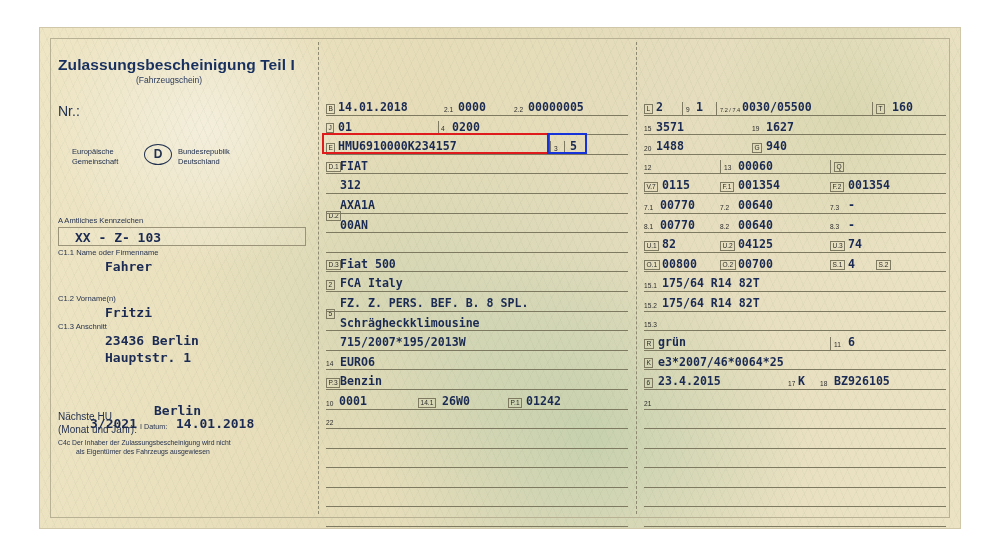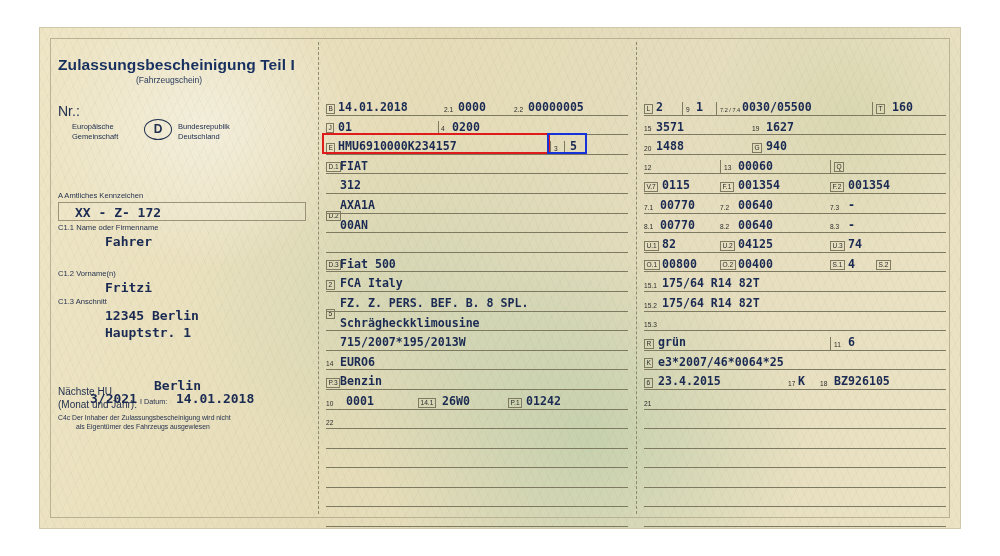--- a/index.html
+++ b/index.html
@@ -80,21 +80,21 @@
     color: #2a3a5c;
     margin-top: 1px;
     padding-right: 30px;
   }
   .nr {
     margin-top: 18px;
     font-size: 14px;
     color: #22314f;
   }
   .euwrap {
-    margin-top: 0;
+    margin-top: 25px;
     position: relative;
     height: 34px;
     font-size: 7.5px;
     color: #22314f;
     line-height: 1.3;
   }
   .eu-left { position: absolute; left: 14px; top: 3px; width: 66px; }
   .eu-right { position: absolute; left: 120px; top: 3px; width: 74px; }
   .dcircle {
     position: absolute;
@@ -219,32 +219,32 @@
     <div class="euwrap">
       <div class="eu-left">Europäische Gemeinschaft</div>
       <div class="dcircle">D</div>
       <div class="eu-right">Bundesrepublik Deutschland</div>
     </div>
 
     <div class="spacer-20"></div>
     <div class="spacer-20"></div>
 
     <div class="lbl">A Amtliches Kennzeichen</div>
-    <div class="boxfield">XX - Z- 172</div>
+    <div class="boxfield">XX - Z- 103</div>
 
     <div class="lbl">C1.1 Name oder Firmenname</div>
     <div class="mono val-lg">Fahrer</div>
 
     <div class="spacer-20"></div>
 
     <div class="lbl">C1.2 Vorname(n)</div>
     <div class="mono val-lg">Fritzi</div>
 
     <div class="lbl">C1.3 Anschnitt</div>
-    <div class="mono val-lg">12345 Berlin</div>
+    <div class="mono val-lg">23436 Berlin</div>
     <div class="mono val-lg">Hauptstr. 1</div>
 
     <div class="spacer-20"></div>
     <div class="spacer-20"></div>
 
     <div class="hu-row">
       <div class="hu-left">
         <span>Nächste HU</span><br>
         <span>(Monat und Jahr):</span>
       </div>
@@ -353,21 +353,21 @@
     </div>
 
     <div class="row">
       <span class="code boxed" style="left:0">P.3</span>
       <span class="val" style="left:14px">Benzin</span>
       <span class="uline"></span>
     </div>
 
     <div class="row">
       <span class="code" style="left:0">10</span>
-      <span class="val" style="left:20px">0001</span>
+      <span class="val" style="left:13px">0001</span>
       <span class="code boxed" style="left:92px">14.1</span>
       <span class="val" style="left:116px">26W0</span>
       <span class="code boxed" style="left:182px">P.1</span>
       <span class="val" style="left:200px">01242</span>
       <span class="uline"></span>
     </div>
 
     <div class="row">
       <span class="code" style="left:0">22</span>
       <span class="val" style="left:14px"></span>
@@ -481,21 +481,21 @@
       <span class="val" style="left:94px">04125</span>
       <span class="code boxed" style="left:186px">U.3</span>
       <span class="val" style="left:204px">74</span>
       <span class="uline"></span>
     </div>
 
     <div class="row">
       <span class="code boxed" style="left:0">O.1</span>
       <span class="val" style="left:18px">00800</span>
       <span class="code boxed" style="left:76px">O.2</span>
-      <span class="val" style="left:94px">00400</span>
+      <span class="val" style="left:94px">00700</span>
       <span class="code boxed" style="left:186px">S.1</span>
       <span class="val" style="left:204px">4</span>
       <span class="code boxed" style="left:232px">S.2</span>
       <span class="val" style="left:252px"></span>
       <span class="uline"></span>
     </div>
 
     <div class="row">
       <span class="code" style="left:0">15.1</span>
       <span class="val" style="left:18px">175/64 R14 82T</span>

